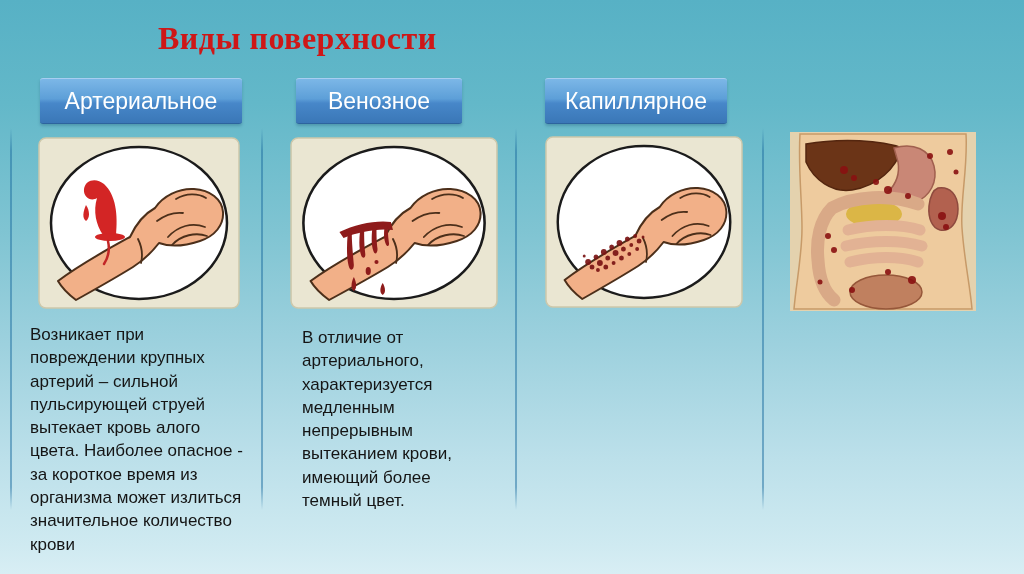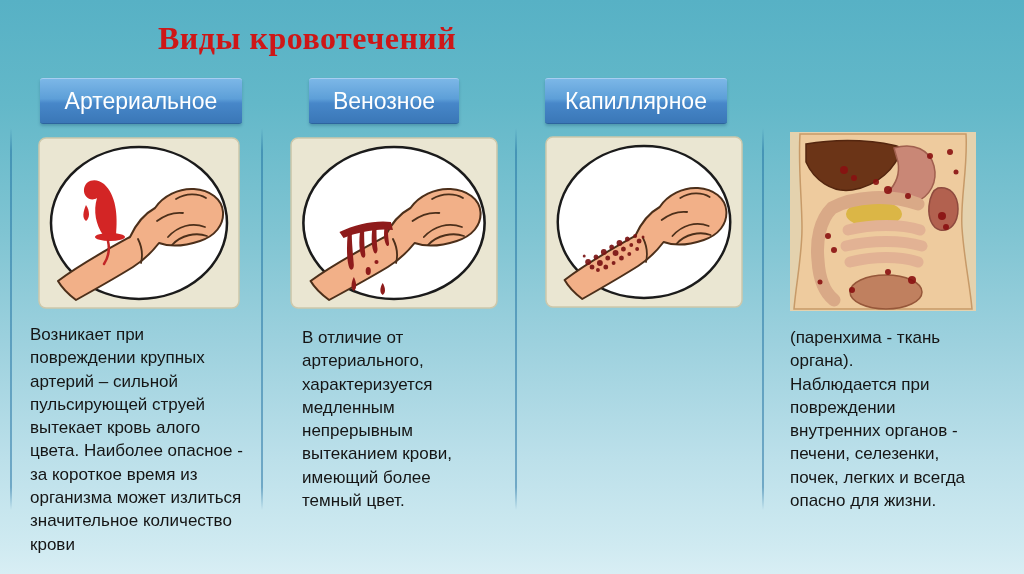--- a/index.html
+++ b/index.html
@@ -15,21 +15,21 @@
   }
   .hdr {
     position:absolute; height:44px; border-radius:3px;
     display:flex; align-items:center; justify-content:center;
     color:#ffffff; font-size:23px;
     background:linear-gradient(180deg,#7cb7e7 0%,#5d9fd8 45%,#4787c9 55%,#3a77b7 100%);
     border-top:1px solid #a8cef1; border-bottom:1px solid #2d649e;
     box-shadow:0 2px 3px rgba(10,50,90,.25);
   }
   .hdr.b1 { left:40px;  top:78px; width:202px; }
-  .hdr.b2 { left:309px; top:78px; width:150px; }
+  .hdr.b2 { left:296px; top:78px; width:166px; }
   .hdr.b3 { left:545px; top:78px; width:182px; }
   .hdr.b4 { left:770px; top:84px; width:232px; height:45px; }
   .divider {
     position:absolute; top:128px; width:2px; height:382px;
     background:linear-gradient(180deg,rgba(30,110,160,0) 0%,rgba(30,110,160,.5) 6%,rgba(30,110,160,.5) 94%,rgba(30,110,160,0) 100%);
   }
   .dv1 { left:10px; } .dv2 { left:261px; } .dv3 { left:515px; } .dv4 { left:762px; }
   .panel { position:absolute; }
   .panel svg { display:block; }
   .p1 { left:38px;  top:137px; width:202px; height:172px; }
@@ -43,21 +43,21 @@
   .d1 { left:30px;  top:323px; width:214px; }
   .d2 { left:302px; top:326px; width:182px; }
   .d3 { left:556px; top:326px; width:192px; }
   .d4 { left:790px; top:326px; width:198px; }
 </style>
 </head>
 <body>
 
 <div class="slide">
 
-  <div class="title">Виды кровотечений</div>
+  <div class="title">Виды поверхности</div>
 
   <div class="hdr b1">Артериальное</div>
   <div class="hdr b2">Венозное</div>
   <div class="hdr b3">Капиллярное</div>
 
   <div class="divider dv1"></div>
   <div class="divider dv2"></div>
   <div class="divider dv3"></div>
   <div class="divider dv4"></div>
 
@@ -168,16 +168,14 @@
         <circle cx="140" cy="24" r="3"></circle>
           <circle cx="30" cy="150" r="2.5"></circle>
           <circle cx="166" cy="40" r="2.5"></circle>
         <circle cx="160" cy="20" r="3"></circle>
       </g>
     </svg>
   </div>
 
   <div class="desc d2">В отличие от артериального, характеризуется медленным непрерывным вытеканием крови, имеющий более темный цвет.</div>
   <div class="desc d1">Возникает при повреждении крупных артерий – сильной пульсирующей струей вытекает кровь алого цвета. Наиболее опасное - за короткое время из организма может излиться значительное количество крови</div>
-  <div class="desc d4">(паренхима - ткань органа).
-Наблюдается при повреждении внутренних органов - печени, селезенки, почек, легких и всегда опасно для жизни.</div>
 
 </div>
 
 </body></html>

